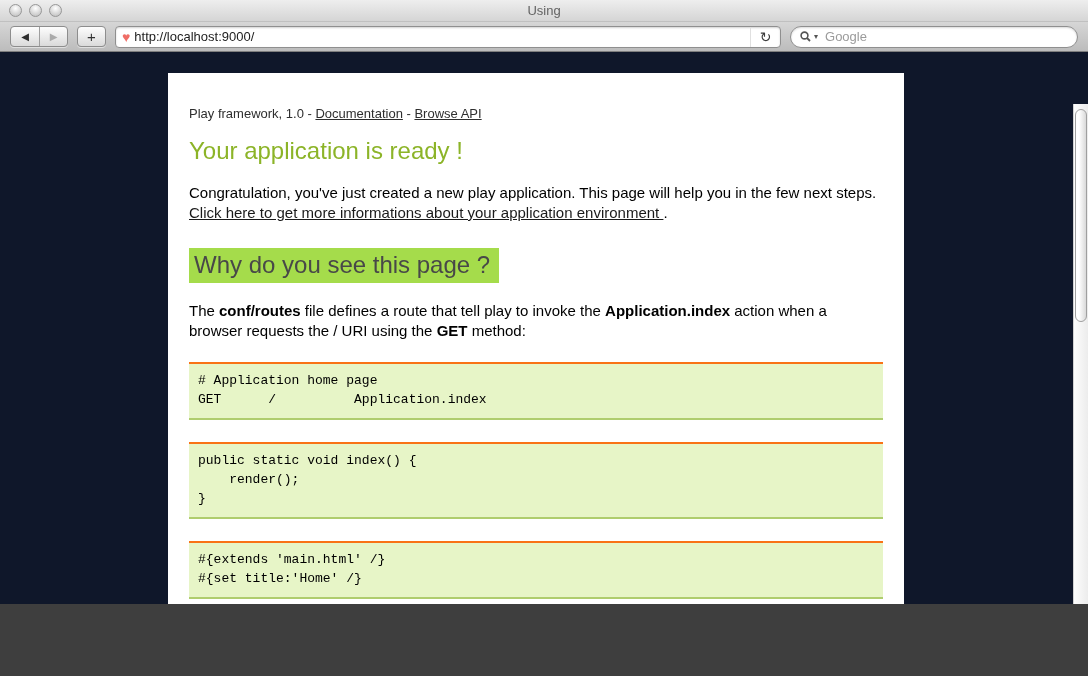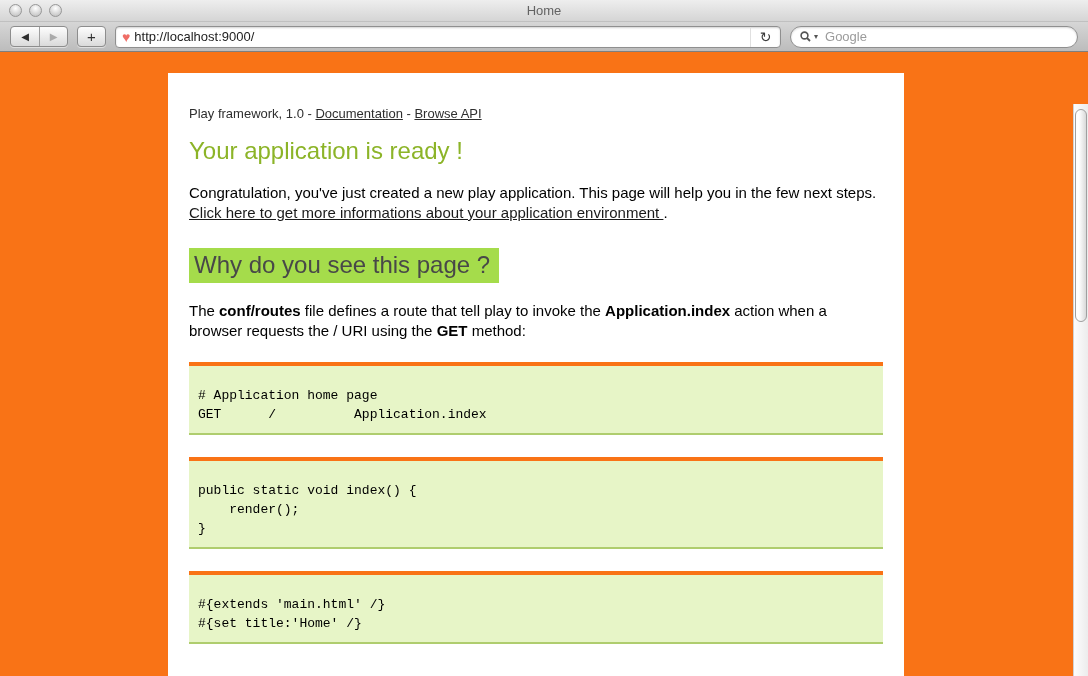--- a/index.html
+++ b/index.html
@@ -69,42 +69,42 @@
     width:288px; height:22px; background:#fff;
     border:1px solid #8f8f8f; border-radius:11px;
     display:flex; align-items:center; padding-left:9px; gap:3px;
     box-shadow:inset 0 1px 2px rgba(0,0,0,.15);
   }
   .search-caret { font-size:8px; color:#555; }
   .search-placeholder { font-size:13px; color:#9b9b9b; margin-left:4px; }
 
   
   .content {
-    position:relative; height:624px; background:#f97316; overflow:hidden;
+    position:relative; height:552px; background:#0f172a; overflow:hidden;
   }
   .page {
     position:absolute; left:168px; top:21px; width:736px; height:660px;
     background:#ffffff; padding:33px 21px 0 21px;
   }
   .meta { font-size:13px; color:#2e2e2e; }
   .meta a { color:#2e2e2e; text-decoration:underline; }
   h1 {
     margin:16px 0 0 0; font-weight:400; font-size:24px; letter-spacing:0;
     color:#8CB428;
   }
   p { margin:18px 0 0 0; font-size:15px; line-height:19.5px; color:#000; }
   p a { color:#1a1a1a; text-decoration:underline; }
   h2 {
     display:inline-block; margin:26px 0 0 0; font-weight:400; font-size:24px;
     color:#484848; background:#A5DC4B; padding:3px 9px 4px 5px;
   }
   pre {
-    margin:22px 0 0 0; padding:20px 10px 9px 9px;
+    margin:22px 0 0 0; padding:7px 10px 9px 9px;
     background:#E7F5C7;
-    border-top:4px solid #f97316; border-bottom:2px solid #AFCD6E;
+    border-top:2px solid #f97316; border-bottom:2px solid #AFCD6E;
     font-family:"Liberation Mono", monospace; font-size:13px; line-height:19px;
     color:#000; white-space:pre;
   }
   b, strong { font-weight:bold; }
 
   
   .scrollbar {
     position:absolute; right:0; top:52px; width:15px; height:624px;
     background:linear-gradient(to right,#fdfdfd,#ececec);
     border-left:1px solid #d2d2d2;
@@ -119,21 +119,21 @@
 <body>
 
 <div class="window">
 
   <div class="titlebar">
     <div class="lights">
       <span class="light"></span>
       <span class="light"></span>
       <span class="light"></span>
     </div>
-    <div class="win-title">Home</div>
+    <div class="win-title">Using</div>
   </div>
 
   <div class="toolbar">
     <div class="seg">
       <span class="seg-btn">
           <span>◀</span>
         </span>
       <span class="seg-btn disabled">
           <span>▶</span>
         </span>

